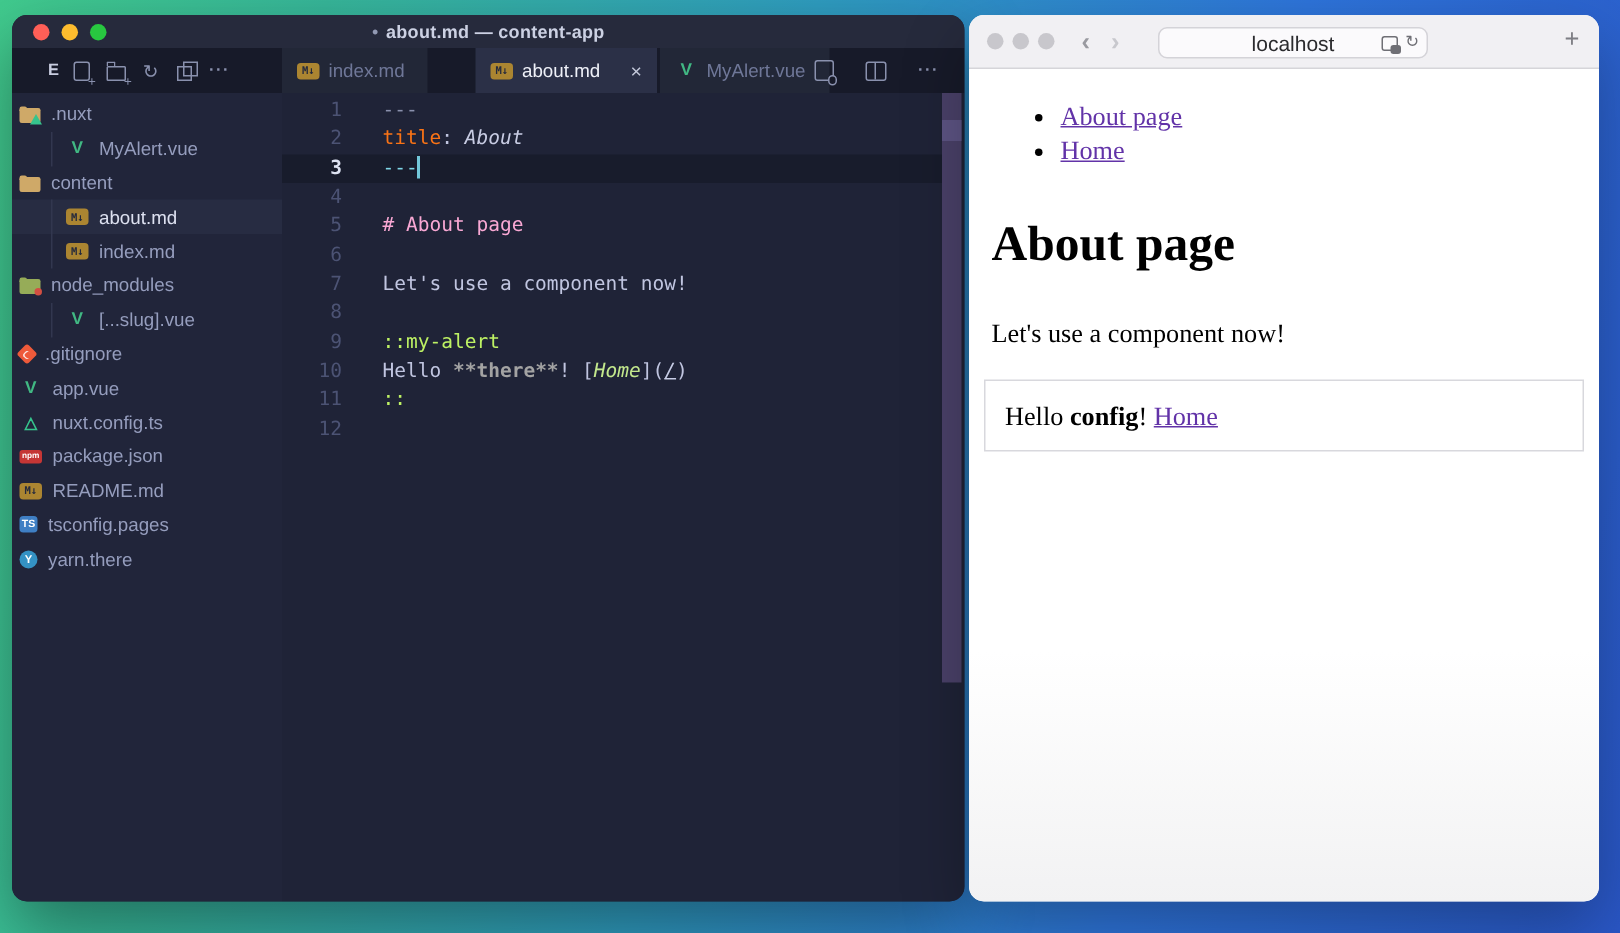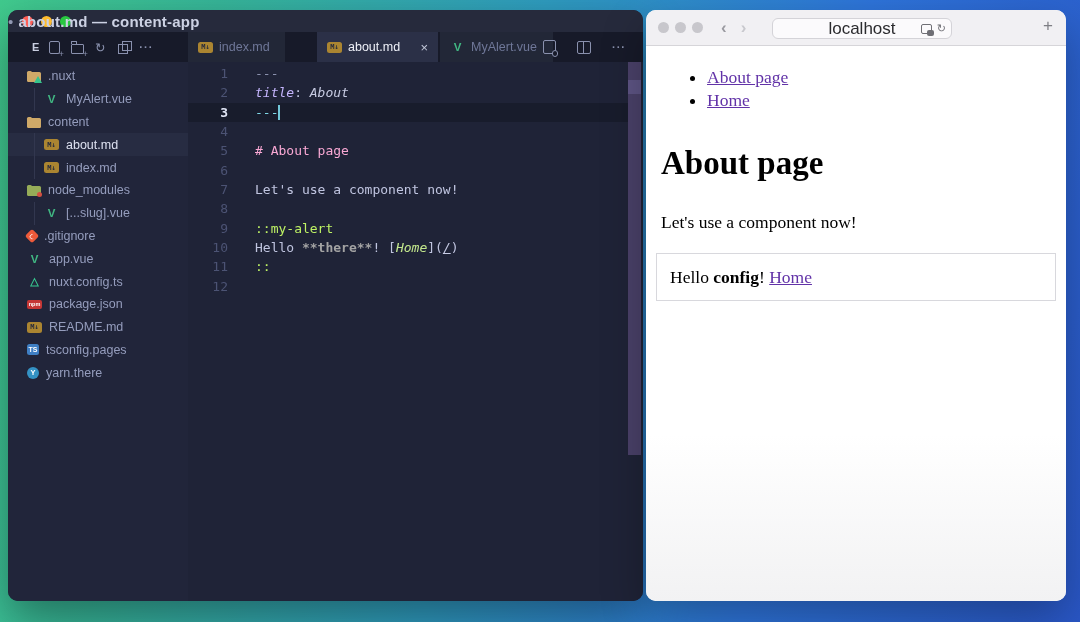--- a/index.html
+++ b/index.html
@@ -8,21 +8,21 @@
     background:linear-gradient(102deg,#41cb8e 0%,#37b79a 18%,#2f9dc0 45%,#2e74da 72%,#2a57c7 100%);}
 
   
   .vswin{position:absolute;left:8px;top:10px;width:635px;height:591px;border-radius:10px;
     overflow:hidden;background:#1f2337;box-shadow:0 18px 45px rgba(0,0,0,.38);}
   .vs-titlebar{position:absolute;left:0;top:0;right:0;height:22px;background:#262a3c;
     display:flex;align-items:center;}
   .tl{width:11px;height:11px;border-radius:50%;margin-left:8px;flex:none;}
   .tl:first-child{margin-left:14px;}
   .tl.red{background:#ff5f57}.tl.yellow{background:#febc2e}.tl.green{background:#28c840}
-  .vs-title{position:absolute;left:0;right:0;text-align:left;font-size:15px;font-weight:bold;
+  .vs-title{position:absolute;left:0;right:0;text-align:center;font-size:12px;font-weight:bold;
     color:#ccd1e3;letter-spacing:.2px;pointer-events:none;}
   .vs-title .dot{color:#9299b3;margin-right:5px;font-weight:normal;}
 
   .vs-strip{position:absolute;left:0;top:22px;right:0;height:30px;background:#171a29;}
   .explorer-head{position:absolute;left:0;top:0;width:180px;height:30px;display:flex;align-items:center;color:#8a91ae;}
   .exp-label{margin-left:24px;font-size:11px;font-weight:bold;color:#c9cee0;}
   .tbi{width:16px;height:16px;margin-left:7px;display:flex;align-items:center;justify-content:center;
     color:#8a91ae;font-size:12.5px;position:relative;}
   .g-file{width:9px;height:11px;border:1.3px solid currentColor;border-radius:2px;position:relative}
   .g-file::after,.g-folder::after{content:"+";position:absolute;right:-5px;bottom:-6px;font-size:9px;line-height:9px;}
@@ -44,21 +44,21 @@
   .ed-actions{position:absolute;right:16px;top:0;height:30px;display:flex;align-items:center;gap:12px;color:#8a91ae;}
   .g-preview{width:11px;height:12px;border:1.3px solid currentColor;border-radius:2px;position:relative;}
   .g-preview::after{content:"";position:absolute;width:4.5px;height:4.5px;border:1.3px solid currentColor;
     border-radius:50%;right:-3.5px;bottom:-3.5px;background:#171a29;}
   .g-split{width:12px;height:11px;border:1.3px solid currentColor;border-radius:2px;position:relative;}
   .g-split::after{content:"";position:absolute;top:0;bottom:0;left:5px;width:1.3px;background:currentColor;}
 
   .vs-body{position:absolute;left:0;top:52px;right:0;bottom:0;}
   .sidebar{position:absolute;left:0;top:0;width:180px;bottom:0;background:#21253a;padding-top:3px;box-sizing:border-box;}
   .frow{height:22.8px;display:flex;align-items:center;gap:7px;color:#959dbd;font-size:12.5px;
-    padding-left:19px;position:relative;cursor:pointer;white-space:nowrap;}
+    padding-left:5px;position:relative;cursor:pointer;white-space:nowrap;}
   .frow.ind1{padding-left:36px;}
   .frow.ind1::before{content:"";position:absolute;left:26px;top:0;bottom:0;width:1px;background:#32374f;}
   .frow.selected{background:#272c42;color:#dde1f0;}
 
   
   .fi{width:15px;height:12px;flex:none;display:flex;align-items:center;justify-content:center;position:relative;}
   .fi-md{background:#ab8531;border-radius:2.5px;color:#252a3c;
     font:bold 7px "DejaVu Sans Mono",monospace;letter-spacing:0;height:11px;}
   .fi-vue{color:#41b883;font-weight:bold;font-size:11.5px;}
   .fold{background:#cfa968;border-radius:1.5px;height:10px;width:14px;margin-top:2px;}
@@ -81,42 +81,42 @@
   .cur-line{position:absolute;left:0;width:440px;height:19.35px;background:#181c2c;}
   .gutter{position:absolute;left:0;top:2px;width:40px;text-align:right;color:#4c5374;}
   .gutter div{height:19.35px;line-height:19.35px;}
   .gutter div.on{color:#dde2f2;font-weight:bold;}
   .codecol{position:absolute;left:67px;top:2px;right:20px;}
   .cline{height:19.35px;line-height:19.35px;white-space:pre;}
   .tk-dim{color:#8a90ad}
   .tk-fg{color:#c0c5e0}
   .tk-fgi{color:#c7cbe2;font-style:italic}
   .tk-cy{color:#7fd8e8}
-  .tk-cyi{color:#c4b5fd;font-style:italic}
+  .tk-cyi{color:#f97316;}
   .tk-blue{color:#f9a8d4}
   .tk-red{color:#bef264}
   .tk-yel{color:#a3a3a3;font-weight:bold}
   .tk-grn{color:#c3e88d;font-style:italic}
   .tk-und{color:#c8cde6;font-style:italic;text-decoration:underline}
   .cursor{display:inline-block;width:1.6px;height:15px;background:#72c7da;vertical-align:-3px;}
   .scrollbar{position:absolute;left:440px;top:0;width:13px;height:393px;background:#4a4169;}
   .scrollbar .thumb{position:absolute;left:0;right:0;top:18px;height:14px;background:#5d5484;}
 
   
   .safwin{position:absolute;left:646px;top:10px;width:420px;height:591px;border-radius:10px;
     overflow:hidden;background:#fff;box-shadow:0 18px 45px rgba(0,0,0,.30);}
   .saf-toolbar{position:absolute;left:0;top:0;right:0;height:35px;background:#f1f0f3;
     border-bottom:1px solid #d6d5d9;display:flex;align-items:center;}
   .stl{width:11px;height:11px;border-radius:50%;background:#c8c7cc;margin-left:6px;flex:none;}
   .stl:first-child{margin-left:12px;}
   .nav-chev{font-size:17px;line-height:17px;margin-left:18px;color:#9a9aa0;font-weight:bold;}
   .nav-chev.fwd{color:#c8c8cd;margin-left:14px;}
   .url-pill{position:absolute;left:126px;top:8px;width:178px;height:19px;background:#fbfafc;
     border:1px solid #d4d3d8;border-radius:6px;display:flex;align-items:center;justify-content:center;}
-  .url-text{font-size:17px;color:#2b2b2e;}
+  .url-text{font-size:14px;color:#2b2b2e;}
   .pill-icons{position:absolute;right:5px;top:0;bottom:0;display:flex;align-items:center;gap:5px;color:#6f6f75;}
   .g-translate{width:9px;height:8px;border:1px solid currentColor;border-radius:2px;position:relative;}
   .g-translate::after{content:"";position:absolute;right:-3px;bottom:-3px;width:7px;height:6px;background:#6f6f75;border-radius:2px;}
   .g-reload{font-size:11px;line-height:11px;}
   .newtab{position:absolute;right:13px;font-size:17px;color:#7e7e84;font-weight:normal;top:6px;}
 
   .saf-content{position:absolute;left:0;top:36px;right:0;bottom:0;
     background:linear-gradient(180deg,#ffffff 0%,#ffffff 70%,#f2f2f3 100%);
     font-family:"Liberation Serif",serif;color:#000;}
   .saf-content ul{margin:20px 0 0 0;padding-left:61px;}

